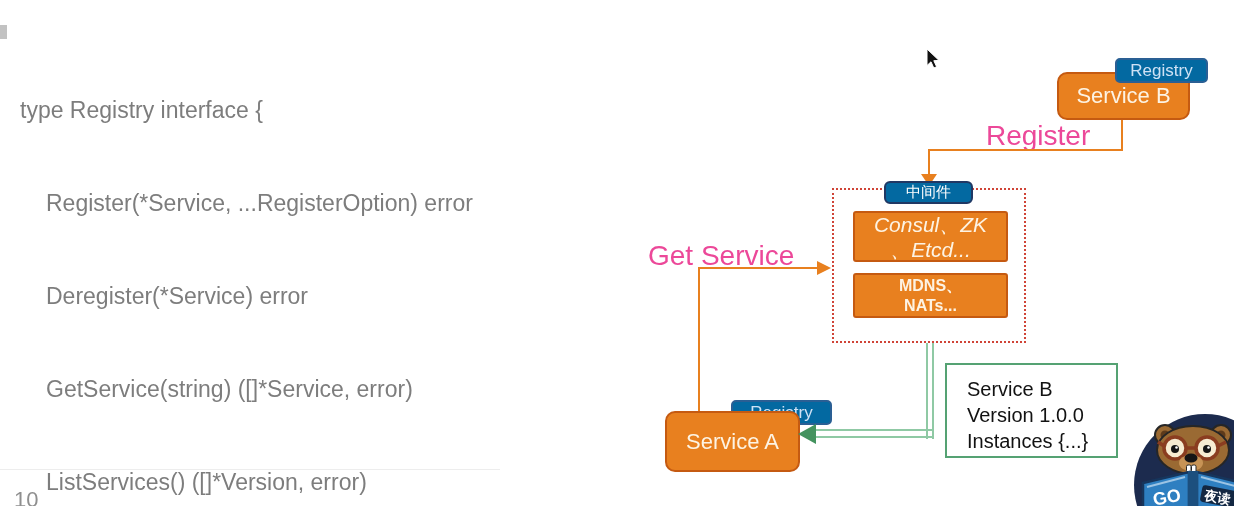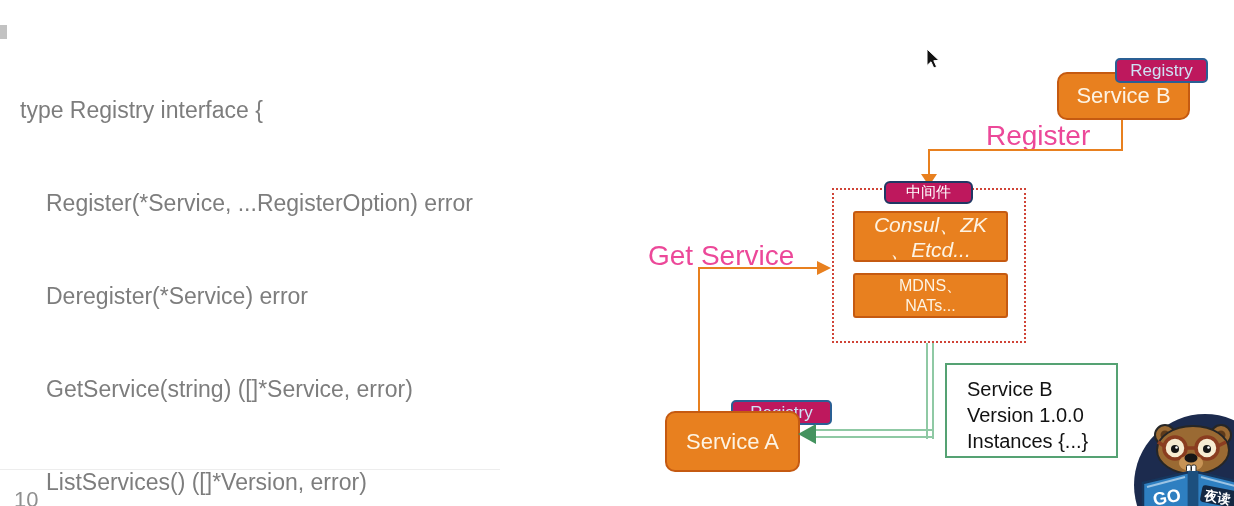--- a/index.html
+++ b/index.html
@@ -13,21 +13,21 @@
     font-size:23px;line-height:31px;color:#7d7d7d;white-space:pre;
   }
   .code-line.indent{padding-left:26px;}
   
   .orange-box{
     position:absolute;background:#e8801f;border:2px solid #c55a11;border-radius:10px;
     color:#fdf3e3;display:flex;align-items:center;justify-content:center;
     box-sizing:border-box;text-align:center;
   }
   .blue-tag{
-    position:absolute;background:#be185d;border:2px solid #2a5f94;border-radius:5px;
+    position:absolute;background:#0369a1;border:2px solid #2a5f94;border-radius:5px;
     color:#cfe2f5;display:flex;align-items:center;justify-content:center;
     box-sizing:border-box;font-size:17px;
   }
   .flow-label{position:absolute;color:#ec4899;font-size:28px;}
   .oline{position:absolute;background:#e8801f;}
   
   .service-b{left:1057px;top:72px;width:133px;height:48px;font-size:22px;}
   .tag-b{left:1115px;top:58px;width:93px;height:25px;}
   .register-label{left:986px;top:120px;}
   .reg-v1{left:1121px;top:120px;width:2px;height:31px;}
@@ -41,21 +41,21 @@
   
   .dotted-box{
     position:absolute;left:832px;top:188px;width:194px;height:155px;
     border:2px dotted #d04437;box-sizing:border-box;background:transparent;
   }
   .middleware-tag{
     left:884px;top:181px;width:89px;height:23px;border-radius:6px;
     border:2px solid #203864;color:#ffffff;font-size:15px;
   }
   .consul-box{left:853px;top:211px;width:155px;height:51px;font-size:21px;line-height:25px;border-radius:3px;font-style:italic;}
-  .mdns-box{left:853px;top:273px;width:155px;height:45px;font-size:16px;line-height:20px;font-weight:normal;border-radius:3px;}
+  .mdns-box{left:853px;top:273px;width:155px;height:45px;font-size:16px;line-height:20px;font-weight:bold;border-radius:3px;}
   
   .get-service-label{left:648px;top:240px;text-align:center;}
   .gs-h{left:698px;top:267px;width:120px;height:2px;}
   .gs-v{left:698px;top:267px;width:2px;height:146px;}
   .arrow-right{
     position:absolute;left:817px;top:261px;width:0;height:0;
     border-top:7px solid transparent;border-bottom:7px solid transparent;
     border-left:14px solid #e8801f;
   }
   

